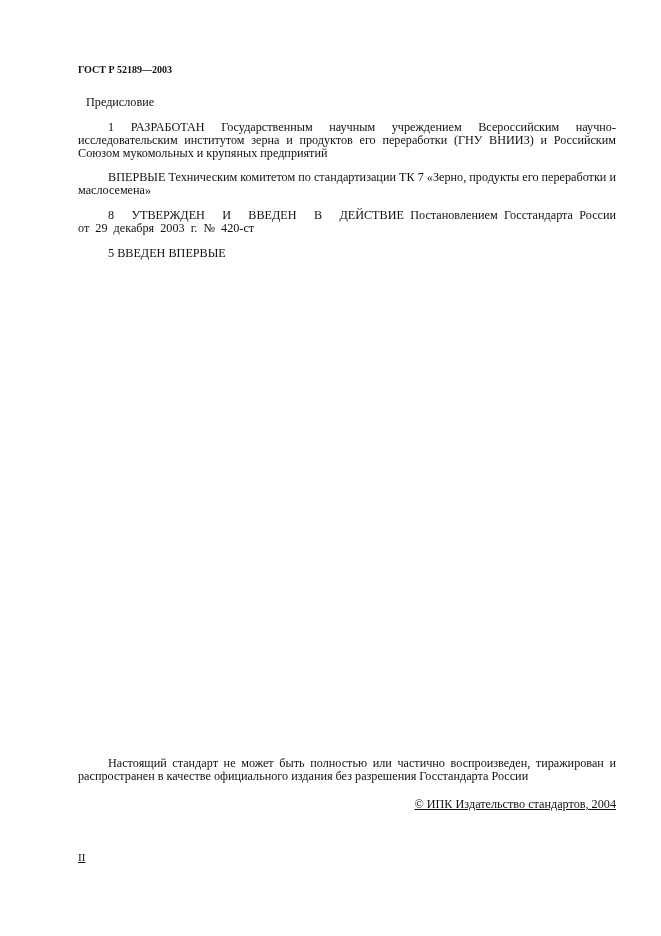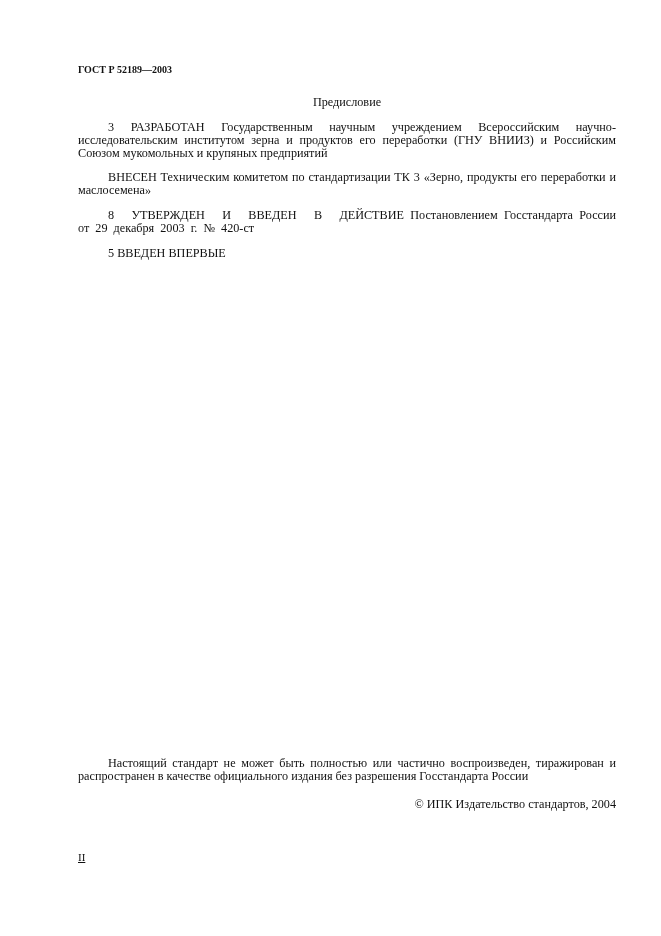--- a/index.html
+++ b/index.html
@@ -7,57 +7,56 @@
       width: 661px; height: 936px; position: relative; overflow: hidden;
       font-family: "Liberation Serif", "DejaVu Serif", serif;
       color: #111111; font-size: 12.2px;
     }
     .page { position: absolute; left: 78px; width: 538px; top: 0; }
     .doc-code {
       position: absolute; top: 64px; left: 0;
       font-weight: bold; font-size: 10px; letter-spacing: 0;
     }
     .heading {
-      position: absolute; top: 95px; left: 0; width: 538px;
-      text-align: center;
+      position: absolute; top: 95px; left: 8px; width: 538px;
     }
     .para {
       position: absolute; left: 0; width: 538px;
       text-align: justify; line-height: 13px;
       text-indent: 30px;
     }
     .p1 { top: 121px; }
     .p2 { top: 171px; }
     .p3 { top: 209px; word-spacing: 3px; }
     .p3 .lbl { word-spacing: 14px; }
     .p4 { top: 247px; }
     .notice { position: absolute; left: 0; top: 757px; width: 538px; text-align: justify; line-height: 13px; text-indent: 30px; }
     .imprint {
-      position: absolute; right: 0; top: 797px; text-align: right; line-height: 14px;
+      position: absolute; right: 0; top: 797px; text-align: right; line-height: 14px; text-decoration: underline;
     }
     .imprint .bold { font-weight: bold; }
     .page-num { position: absolute; left: 0; top: 851px; font-size: 11px; text-decoration: underline; }
     .lbl { }
   </style>
 </head>
 <body>
 
 <div class="page">
   <div class="doc-code">ГОСТ Р 52189—2003</div>
 
   <div class="heading">Предисловие</div>
 
   <div class="para p1">
-    <span class="lbl">3 РАЗРАБОТАН</span>
+    <span class="lbl">1 РАЗРАБОТАН</span>
     <span>Государственным научным учреждением Всероссийским научно-исследовательским институтом зерна и продуктов его переработки (ГНУ ВНИИЗ) и Российским Союзом мукомольных и крупяных предприятий</span>
   </div>
 
   <div class="para p2">
-    <span class="lbl">ВНЕСЕН</span>
-    <span>Техническим комитетом по стандартизации ТК 3 «Зерно, продукты его переработки и маслосемена»</span>
+    <span class="lbl">ВПЕРВЫЕ</span>
+    <span>Техническим комитетом по стандартизации ТК 7 «Зерно, продукты его переработки и маслосемена»</span>
   </div>
 
   <div class="para p3">
     <span class="lbl">8 УТВЕРЖДЕН И ВВЕДЕН В ДЕЙСТВИЕ</span>
     <span>Постановлением Госстандарта России от 29 декабря 2003 г. № 420-ст</span>
   </div>
 
   <div class="para p4">
     <span class="lbl">5 ВВЕДЕН ВПЕРВЫЕ</span>
   </div>

